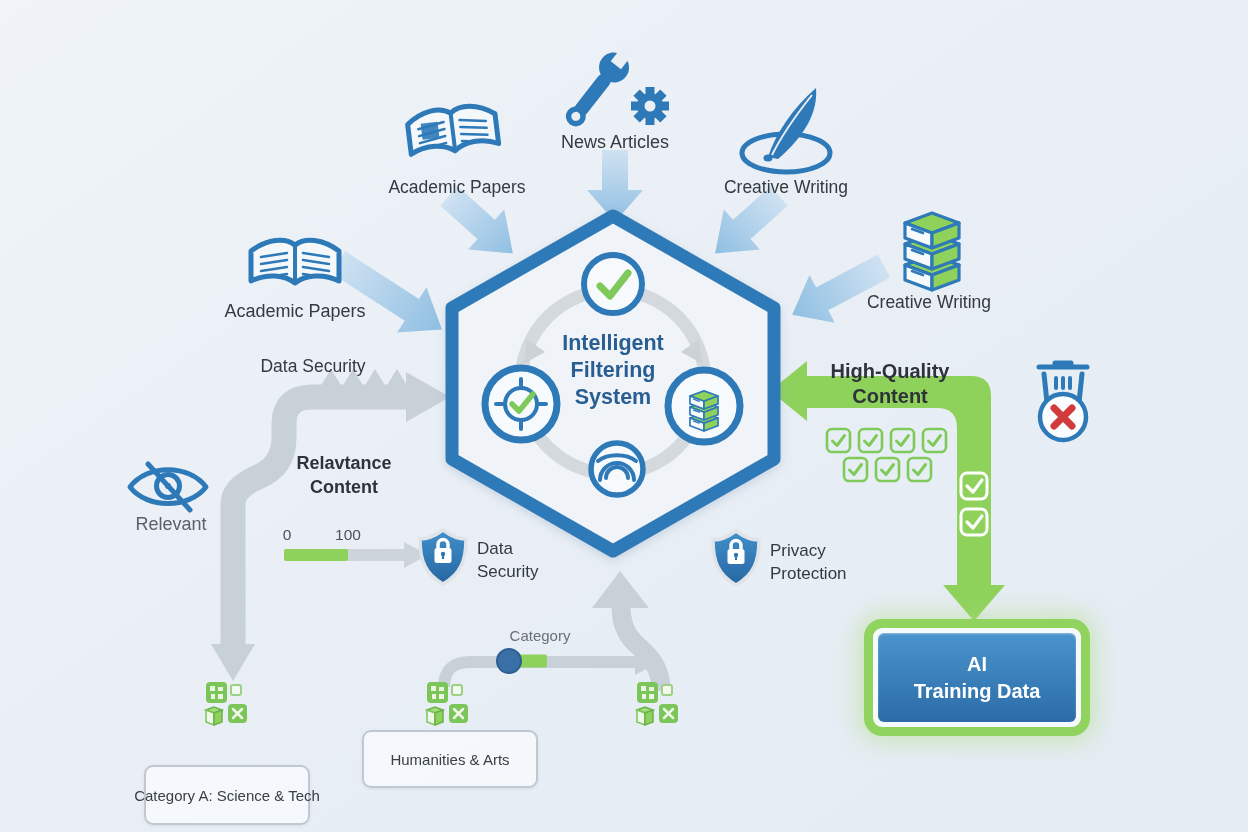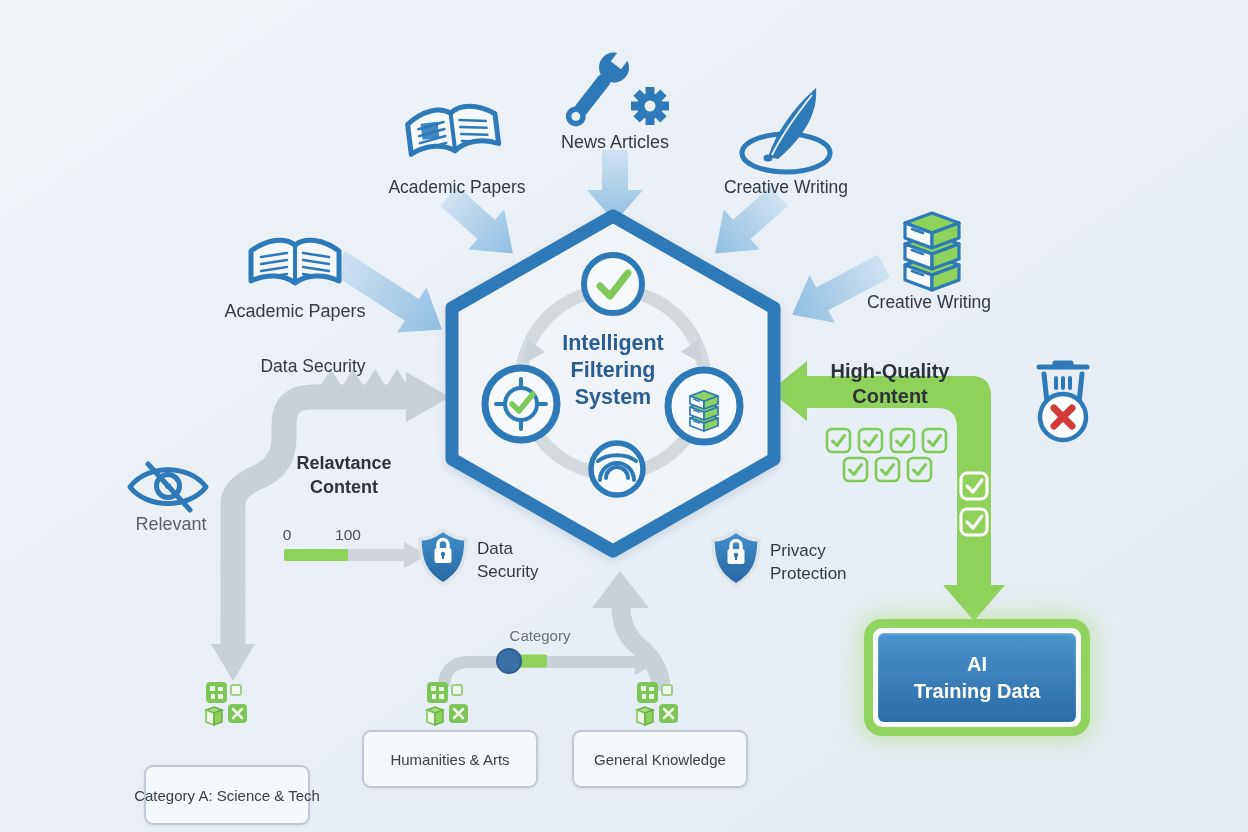--- a/index.html
+++ b/index.html
@@ -315,15 +315,14 @@
 
 <div class="ai-frame">
   <div class="ai-inner">
     <div>AI</div>
     <div>Training Data</div>
   </div>
 </div>
 
 <div class="cat-box" style="left:144px;top:765px;width:166px">Category A: Science &amp; Tech</div>
 <div class="cat-box" style="left:362px;top:730px;width:176px;height:58px">Humanities &amp; Arts</div>
-<div class="cat-box" style="left:572px;top:730px;width:176px;height:58px">General Knowledge</div>
 
 </div>
 
 </body></html>

